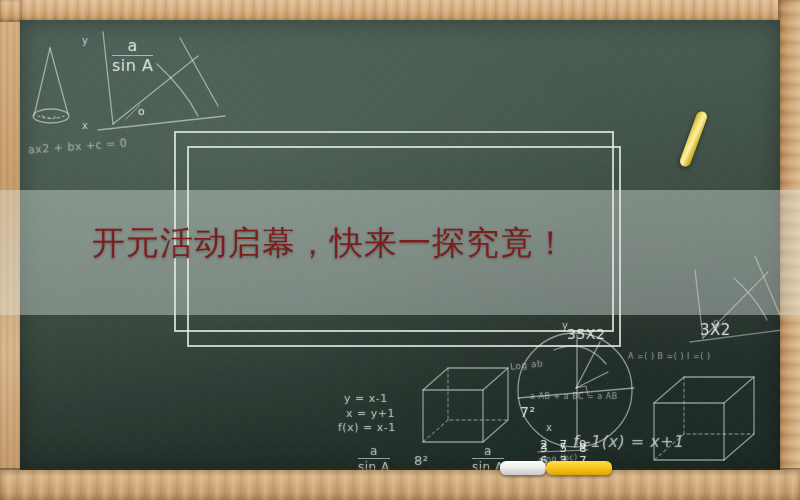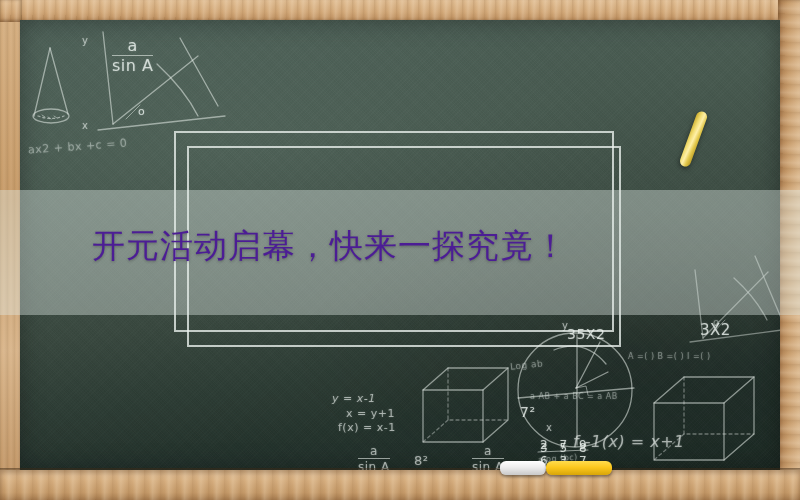--- a/index.html
+++ b/index.html
@@ -114,25 +114,25 @@
     left: 0; top: 190px; width: 800px; height: 125px;
     background: rgba(226,234,230,0.40);
     pointer-events: none;
   }
 
   
   .headline {
     position: absolute;
     left: 0; top: 226px; width: 660px;
     text-align: center;
-    color: #4c1d95;
+    color: #7f1d1d;
     font-size: 33px;
     line-height: 40px;
     letter-spacing: 1px;
-    font-family: Liberation Sans, sans-serif;
+    font-family: Liberation Mono, monospace;
     text-shadow: 0 1px 3px rgba(0,0,0,0.30);
   }
 
   
   .chalk-stick {
     position: absolute;
     border-radius: 6px;
   }
   .chalk-float {
     left: 668px; top: 90px;
@@ -235,21 +235,21 @@
       <div class="ck bright frac" style="left:92px; top:18px; font-size:16px;">
         <span class="num">a</span>
         <span class="den">sin A</span>
       </div>
 
       <div class="ck dim" style="left:8px; top:120px; font-size:11px; transform:rotate(-4deg);">ax2 + bx +c = 0</div>
 
       <div class="ck dim" style="left:693px; top:297px; font-size:10px;">o</div>
 
       <div class="ck" style="left:318px; top:357px; font-size:11px;margin-top:44px;">f(x) = x-1</div>
-      <div class="ck" style="left:312px; top:372px; font-size:11px;font-style:italic;">y = x-1</div>
+      <div class="ck" style="left:324px; top:372px; font-size:11px;">y = x-1</div>
       <div class="ck" style="left:326px; top:387px; font-size:11px;">x = y+1</div>
 
       <div class="ck bright" style="left:500px; top:336px; font-size:14px;margin-top:48px;">7²</div>
       <div class="ck dim" style="left:510px; top:372px; font-size:8px;">a AB + a BC = a AB</div>
 
       <div class="ck frac" style="left:338px; top:425px; font-size:12px;">
         <span class="num">a</span>
         <span class="den">sin A</span>
       </div>
       <div class="ck" style="left:394px; top:433px; font-size:13px;">8²</div>

